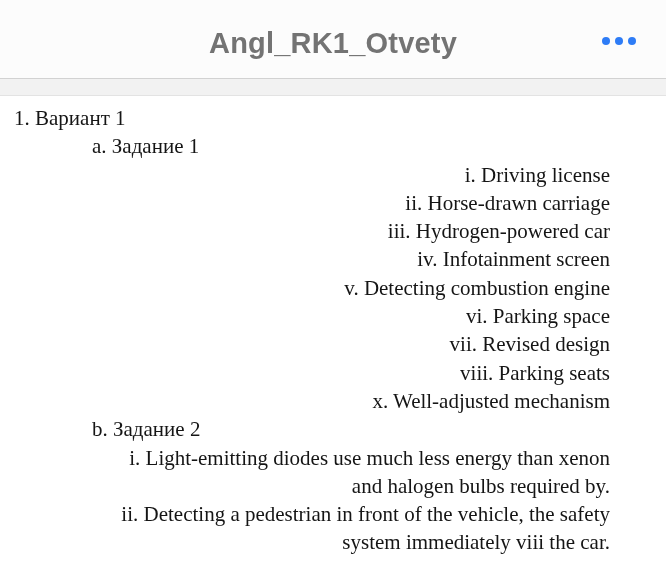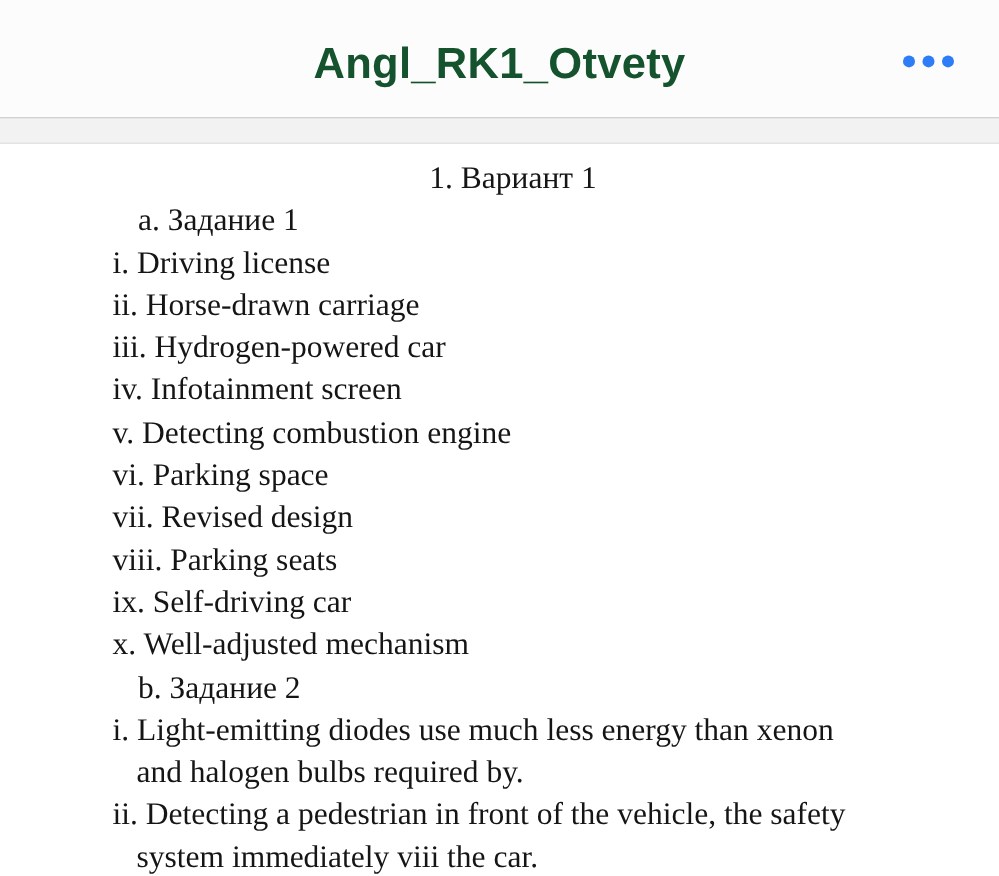--- a/index.html
+++ b/index.html
@@ -26,21 +26,21 @@
     display: flex;
     align-items: center;
     justify-content: center;
     box-sizing: border-box;
     padding-top: 8px;
   }
   .doc-title {
     font-family: "Liberation Sans", "DejaVu Sans", sans-serif;
     font-weight: 700;
     font-size: 29px;
-    color: #14532d;
+    color: #737373;
     letter-spacing: 0.2px;
   }
   .menu-btn {
     position: absolute;
     right: 26px;
     top: 50%;
     transform: translateY(-42%);
     display: flex;
     align-items: center;
     gap: 5px;
@@ -62,26 +62,27 @@
   .doc {
     box-sizing: border-box;
     padding: 8px 14px 10px 0;
     height: 488px;
     overflow: hidden;
     color: #151515;
     font-size: 21px;
     line-height: 28.3px;
   }
   .line { white-space: normal; }
-  .l1 { padding-left: 32px; text-align: center; }
+  .l1 { padding-left: 14px; }
   .l2 { padding-left: 92px; }
   .l3 {
-    padding-left: 91px;
+    padding-left: 120px;
     text-indent: -16px;
     max-width: 490px;
+    text-align: right;
   }
 </style>
 </head>
 <body>
 
 <div class="screen">
 
   <div class="topbar">
     <div class="doc-title">Angl_RK1_Otvety</div>
     <div class="menu-btn">
@@ -97,20 +98,19 @@
     <div class="line l1">1. Вариант 1</div>
     <div class="line l2">a. Задание 1</div>
     <div class="line l3">i. Driving license</div>
     <div class="line l3">ii. Horse-drawn carriage</div>
     <div class="line l3">iii. Hydrogen-powered car</div>
     <div class="line l3">iv. Infotainment screen</div>
     <div class="line l3">v. Detecting combustion engine</div>
     <div class="line l3">vi. Parking space</div>
     <div class="line l3">vii. Revised design</div>
     <div class="line l3">viii. Parking seats</div>
-    <div class="line l3">ix. Self-driving car</div>
     <div class="line l3">x. Well-adjusted mechanism</div>
     <div class="line l2">b. Задание 2</div>
     <div class="line l3">i. Light-emitting diodes use much less energy than xenon and halogen bulbs required by.</div>
     <div class="line l3">ii. Detecting a pedestrian in front of the vehicle, the safety system immediately viii the car.</div>
   </div>
 
 </div>
 
 </body></html>

